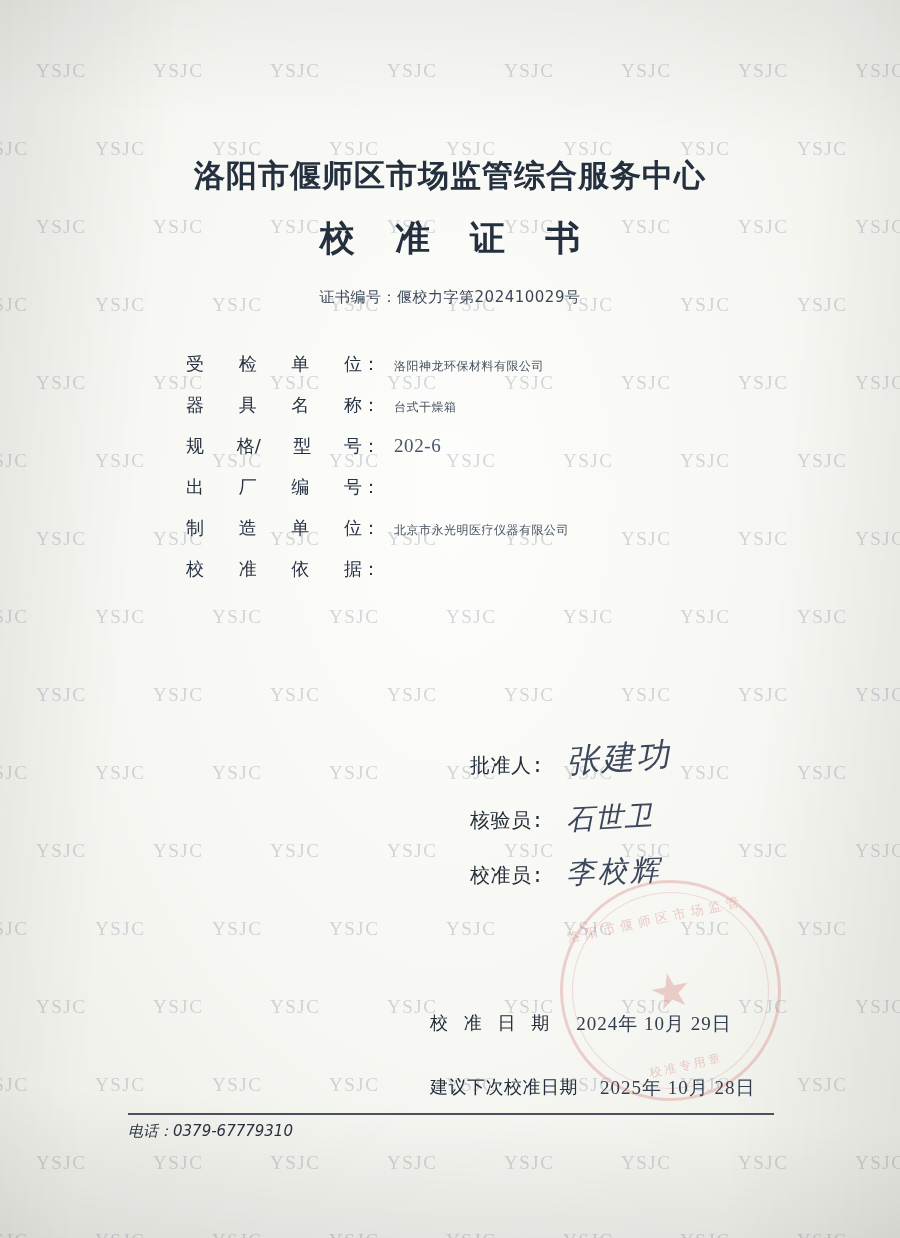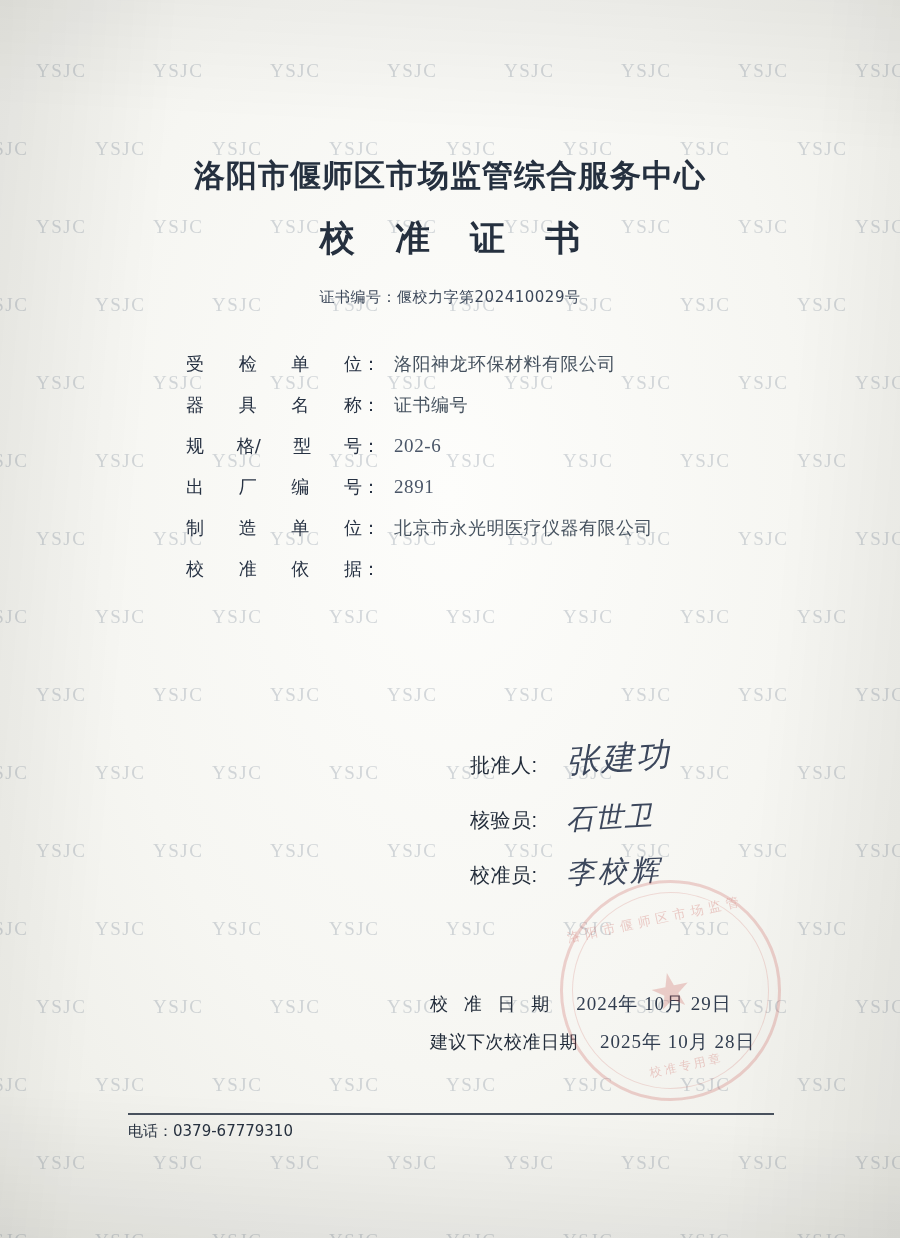--- a/index.html
+++ b/index.html
@@ -132,38 +132,38 @@
   .field-value {
     flex: 1 1 auto;
     padding-left: 18px;
     font-family: "Liberation Serif", "DejaVu Serif", serif;
     font-size: 19px;
     color: #4a5668;
     letter-spacing: 0.6px;
   }
   .field-value.cn {
     font-family: "DejaVu Sans", "Liberation Sans", sans-serif;
-    font-size: 18px;
+    font-size: 12px;
     color: #46525f;
     letter-spacing: 0.5px;
   }
 
   
   #signatures {
     position: absolute;
     top: 752px;
     left: 470px;
     width: 400px;
   }
   .sig-row {
     position: relative;
     height: 55px;
   }
   .sig-label {
-    font-family: Liberation Sans, sans-serif;
+    font-family: Liberation Mono, monospace;
     font-size: 20px;
     color: #222c3a;
     letter-spacing: 0.5px;
   }
   .sig-ink {
     position: absolute;
     left: 96px;
     top: -16px;
     font-family: "Liberation Serif", serif;
     font-size: 33px;
@@ -226,25 +226,26 @@
 
   
   #dates {
     position: absolute;
     top: 985px;
     left: 430px;
     width: 450px;
   }
   .date-row {
     display: flex;
-    align-items: center;
+    align-items: flex-start;
     height: 38px;
     font-family: "DejaVu Sans", "Liberation Sans", sans-serif;
     font-size: 18px;
     color: #222c3a;
+    margin-top: 26px;
   }
   .date-label { letter-spacing: 5px; }
   .date-label.tight { letter-spacing: 0.5px; }
   .date-value {
     margin-left: 22px;
     font-family: "Liberation Serif", "DejaVu Serif", serif;
     font-size: 19px;
     letter-spacing: 1px;
     color: #313d4f;
   }
@@ -267,21 +268,21 @@
     font-family: "DejaVu Sans", "Liberation Sans", sans-serif;
     font-size: 15px;
     color: #27313f;
   }
   .footer-row {
     display: flex;
     height: 30px;
     align-items: baseline;
   }
   .footer-left { width: 430px; flex: 0 0 430px; }
-  .footer-right { flex: 1 1 auto; }
+  .footer-right { flex: 1 1 auto; font-style: italic; }
   .footer-row.r2 .footer-left { padding-left: 40px; }
 </style>
 </head>
 <body>
 
 <div id="page">
 
   <div id="watermarks">
       <div class="wm" style="left: -22px; top: -18px;">YSJC</div>
       <div class="wm" style="left: 95px; top: -18px;">YSJC</div>
@@ -439,41 +440,40 @@
           <div class="field-value cn">洛阳神龙环保材料有限公司</div>
         </div>
         <div class="field-row">
           <div class="field-label">
             <span>器</span>
             <span>具</span>
             <span>名</span>
             <span>称</span>
           </div>
           <div class="field-colon">：</div>
-          <div class="field-value cn">证书编号</div>
+          <div class="field-value cn">台式干燥箱</div>
         </div>
         <div class="field-row">
           <div class="field-label">
             <span>规</span>
             <span>格/</span>
             <span>型</span>
             <span>号</span>
           </div>
           <div class="field-colon">：</div>
           <div class="field-value">202-6</div>
         </div>
         <div class="field-row">
           <div class="field-label">
             <span>出</span>
             <span>厂</span>
             <span>编</span>
             <span>号</span>
           </div>
           <div class="field-colon">：</div>
-          <div class="field-value">2891</div>
         </div>
         <div class="field-row">
           <div class="field-label">
             <span>制</span>
             <span>造</span>
             <span>单</span>
             <span>位</span>
           </div>
           <div class="field-colon">：</div>
           <div class="field-value cn">北京市永光明医疗仪器有限公司</div>

